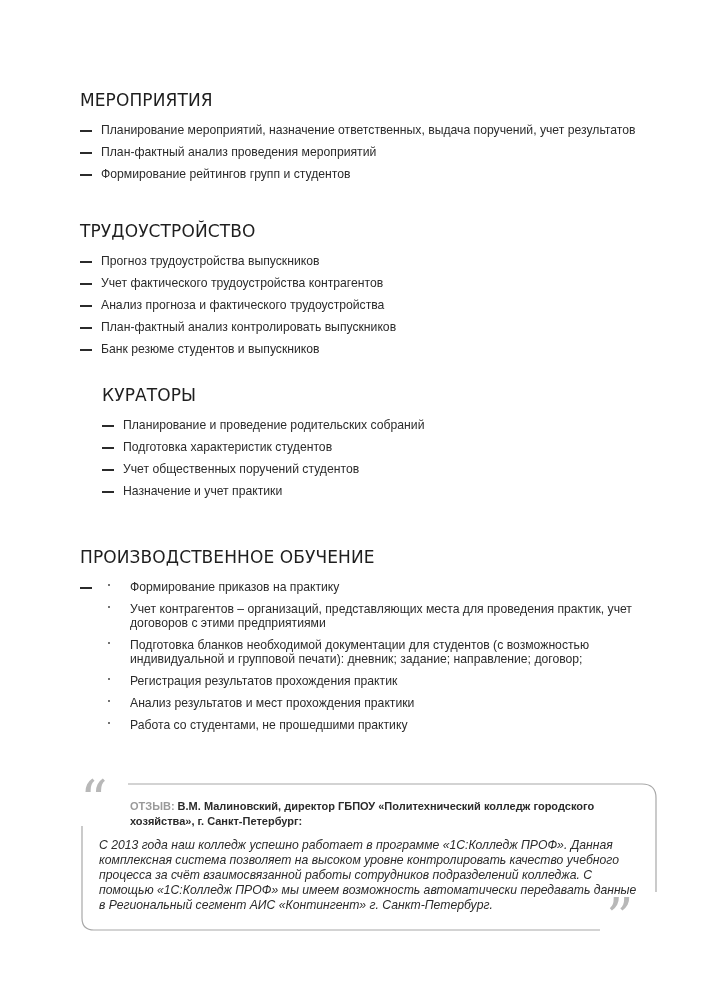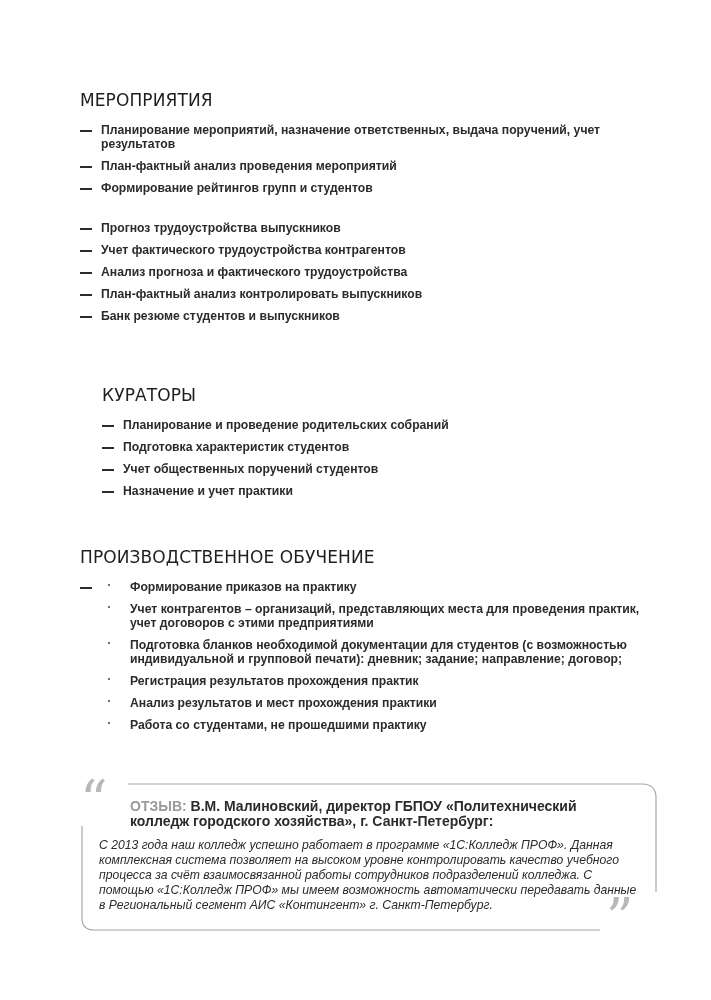--- a/index.html
+++ b/index.html
@@ -3,21 +3,21 @@
 <meta charset="utf-8">
 <style>
   html, body { margin: 0; padding: 0; background: #ffffff; }
   body { width: 711px; height: 1000px; position: relative; overflow: hidden;
          font-family: "Liberation Sans", "DejaVu Sans", sans-serif; color: #2b2b2b; }
   .page { position: absolute; left: 0; top: 12px; width: 581px; height: 1000px; }
 
   .section { position: absolute; left: 80px; width: 580px; }
   .sec-title { font-family: "DejaVu Sans", "Liberation Sans", sans-serif; font-size: 17px;
                font-weight: normal; color: #1e1e1e; letter-spacing: 0.1px; margin: 0 0 13px 0; line-height: 20px; }
-  .items { list-style: none; margin: 0; padding: 0; font-weight: bold; }
+  .items { list-style: none; margin: 0; padding: 0; }
   .item { position: relative; padding-left: 21px; font-size: 12.2px; line-height: 14px;
           color: #2b2b2b; margin-bottom: 8px; }
   .item .dash { position: absolute; left: 0; top: 0; width: 12px; text-align: left; }
   .item .dash::before { content: ""; position: absolute; left: 0; top: 7px; width: 12px; height: 1.6px; background: #2b2b2b; }
   .subitems { list-style: none; margin: 7px 0 16px 0; padding: 0; }
   .subitem { position: relative; padding-left: 29px; font-size: 12.2px; line-height: 14px;
              color: #2b2b2b; margin-bottom: 8px; }
   .subitem .dot { position: absolute; left: 7px; top: 4px; width: 2px; height: 2px; background: #444; border-radius: 1px; }
 
   #sec-0 { top: 78px; }
@@ -25,41 +25,42 @@
   #sec-2 { top: 373px; margin-left: 22px; }
   #sec-3 { top: 535px; }
 
   
   .review { position: absolute; left: 80px; top: 770px; width: 580px; height: 150px; }
   .review svg.frame { position: absolute; left: 0; top: 0; width: 580px; height: 150px; overflow: visible; }
   .quote-open { position: absolute; left: 0; top: -8px; font-family: "DejaVu Serif", serif; font-size: 54px;
                 color: #b8b8b8; line-height: 1; }
   .quote-close { position: absolute; left: 526px; top: 110px; font-family: "DejaVu Serif", serif; font-size: 54px;
                  color: #b8b8b8; line-height: 1; }
-  .review-head { position: absolute; left: 50px; top: 17px; width: 500px; font-size: 14px; line-height: 15px;
+  .review-head { position: absolute; left: 50px; top: 17px; width: 500px; font-size: 11px; line-height: 15px;
                  font-weight: bold; color: #2b2b2b; }
   .review-label { color: #9a9a9a; font-weight: bold; }
   .review-body { position: absolute; left: 3px; top: 56px; width: 540px; font-size: 12.2px; line-height: 15px;
                  font-style: italic; color: #2b2b2b; padding-left: 16px; }
 </style>
 </head>
 <body>
 
 <div class="page">
 
   <div class="section" id="sec-0">
     <h2 class="sec-title">МЕРОПРИЯТИЯ</h2>
     <ul class="items">
       <li class="item"><span class="dash"></span><span>Планирование мероприятий, назначение ответственных, выдача поручений, учет результатов</span></li>
       <li class="item"><span class="dash"></span><span>План-фактный анализ проведения мероприятий</span></li>
       <li class="item"><span class="dash"></span><span>Формирование рейтингов групп и студентов</span></li>
     </ul>
   </div>
 
   <div class="section" id="sec-1">
+    <h2 class="sec-title">ТРУДОУСТРОЙСТВО</h2>
     <ul class="items">
       <li class="item"><span class="dash"></span><span>Прогноз трудоустройства выпускников</span></li>
       <li class="item"><span class="dash"></span><span>Учет фактического трудоустройства контрагентов</span></li>
       <li class="item"><span class="dash"></span><span>Анализ прогноза и фактического трудоустройства</span></li>
       <li class="item"><span class="dash"></span><span>План-фактный анализ контролировать выпускников</span></li>
       <li class="item"><span class="dash"></span><span>Банк резюме студентов и выпускников</span></li>
     </ul>
   </div>
 
   <div class="section" id="sec-2">

